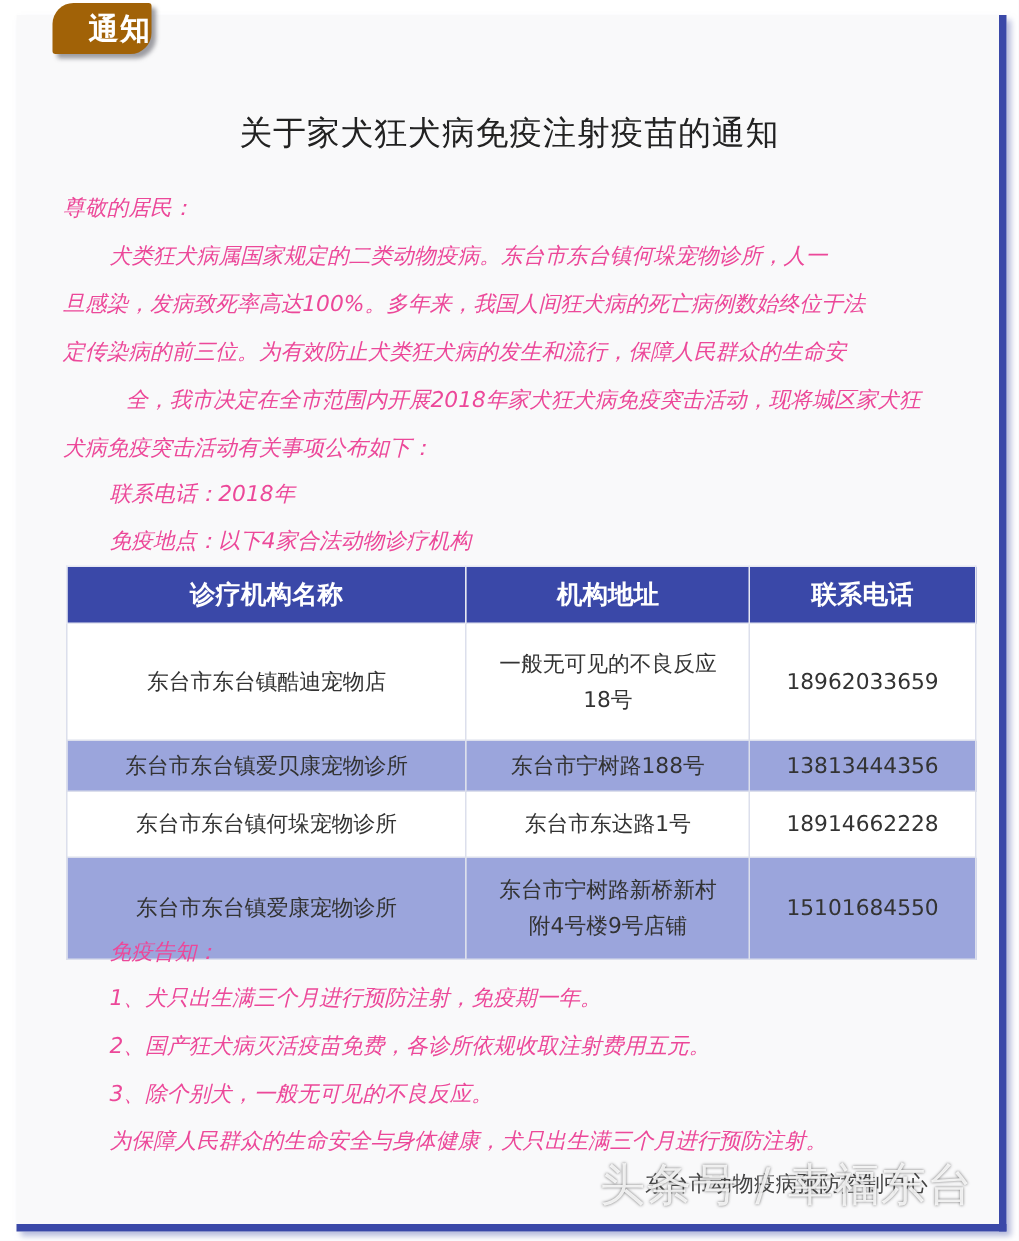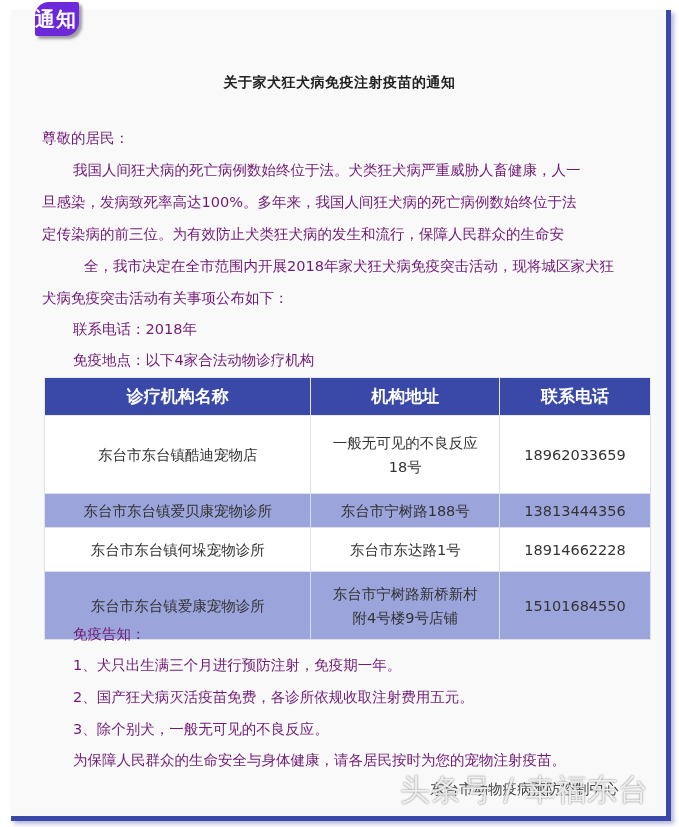--- a/index.html
+++ b/index.html
@@ -16,48 +16,49 @@
     left: 11px; top: 10px;
     width: 655px; height: 806px;
     background: #f9f9fa;
     border-right: 5px solid #3a48a8;
     border-bottom: 5px solid #3a48a8;
     box-shadow: 3px 3px 4px rgba(120,130,190,0.55);
   }
   .badge {
     position: absolute;
     left: 35px; top: 2px;
-    width: 44px; height: 34px;
-    background: #6d28d9;
+    width: 66px; height: 34px;
+    background: #a16207;
     color: #ffffff;
     font-weight: bold;
     font-size: 20px;
     line-height: 34px;
-    text-align: left;
+    text-align: right;
     border-radius: 14px 2px 14px 2px;
     box-shadow: 3px 3px 3px rgba(80,80,90,0.55);
     z-index: 2;
     letter-spacing: 1px;
   }
   .title {
     position: absolute;
     left: 0; right: 0; top: 74px;
     text-align: center;
-    font-size: 14px;
-    font-weight: bold;
+    font-size: 22px;
+    font-weight: normal;
     color: #222222;
     letter-spacing: 0.5px;
   }
   .para {
     position: absolute;
     left: 42px;
     width: 600px;
     font-size: 14.5px;
-    color: #701a75;
+    color: #ec4899;
     white-space: nowrap;
+    font-style: italic;
   }
   .indent { left: 73px; }
   table.clinics {
     position: absolute;
     left: 44px; top: 377px;
     width: 607px;
     border-collapse: collapse;
     font-size: 14.5px;
   }
   table.clinics th {
@@ -95,21 +96,21 @@
 </style>
 </head>
 <body>
 
 <div class="card"></div>
 <div class="badge">通知</div>
 
 <div class="title">关于家犬狂犬病免疫注射疫苗的通知</div>
 
 <div class="para" style="top:129px;">尊敬的居民：</div>
-<div class="para indent" style="top:161px;">我国人间狂犬病的死亡病例数始终位于法。犬类狂犬病严重威胁人畜健康，人一</div>
+<div class="para indent" style="top:161px;">犬类狂犬病属国家规定的二类动物疫病。东台市东台镇何垛宠物诊所，人一</div>
 <div class="para" style="top:193px;">旦感染，发病致死率高达100%。多年来，我国人间狂犬病的死亡病例数始终位于法</div>
 <div class="para" style="top:225px;">定传染病的前三位。为有效防止犬类狂犬病的发生和流行，保障人民群众的生命安</div>
 <div class="para" style="top:257px;margin-left:42px;">全，我市决定在全市范围内开展2018年家犬狂犬病免疫突击活动，现将城区家犬狂</div>
 <div class="para" style="top:289px;">犬病免疫突击活动有关事项公布如下：</div>
 <div class="para indent" style="top:320px;">联系电话：2018年</div>
 <div class="para indent" style="top:351px;">免疫地点：以下4家合法动物诊疗机构</div>
 
 <table class="clinics">
   <colgroup>
     <col style="width:267px">
@@ -150,16 +151,16 @@
       </td>
       <td>15101684550</td>
     </tr>
   </tbody>
 </table>
 
 <div class="para indent" style="top:625px;">免疫告知：</div>
 <div class="para indent" style="top:656px;">1、犬只出生满三个月进行预防注射，免疫期一年。</div>
 <div class="para indent" style="top:688px;">2、国产狂犬病灭活疫苗免费，各诊所依规收取注射费用五元。</div>
 <div class="para indent" style="top:720px;">3、除个别犬，一般无可见的不良反应。</div>
-<div class="para indent" style="top:751px;">为保障人民群众的生命安全与身体健康，请各居民按时为您的宠物注射疫苗。</div>
+<div class="para indent" style="top:751px;">为保障人民群众的生命安全与身体健康，犬只出生满三个月进行预防注射。</div>
 <div class="signature">东台市动物疫病预防控制中心</div>
 
 <div class="watermark">头条号 / 幸福东台</div>
 
 </body></html>

